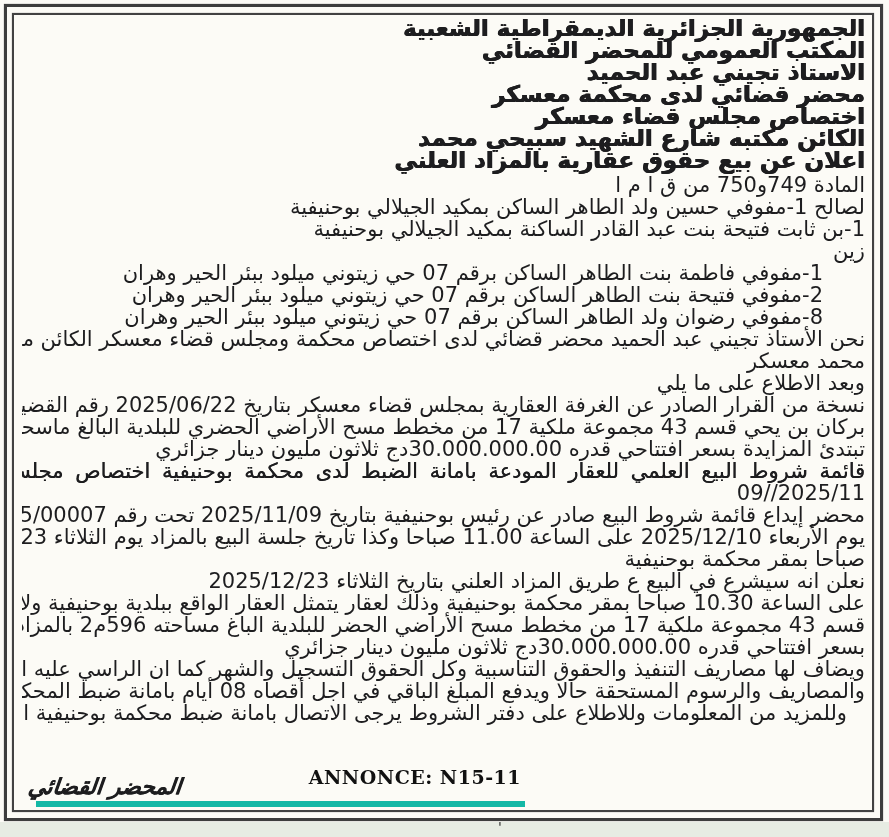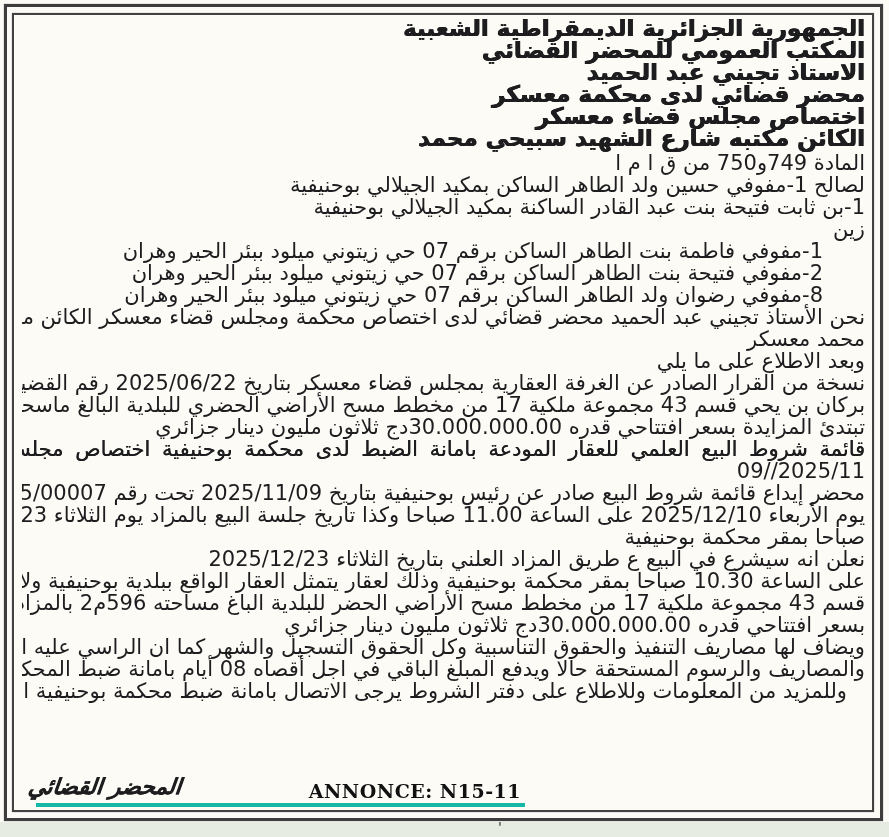--- a/index.html
+++ b/index.html
@@ -60,24 +60,24 @@
     font-size:22px;
     font-weight:bold;
     font-style:italic;
     transform:skewX(-6deg);
     text-shadow:0.5px 0 0 currentColor;
     white-space:nowrap;
   }
   .announce-wrap {
     position:absolute; left:14px; bottom:3px;
     width:485px;
-    border-bottom:4px solid #14b8a6;
+    border-bottom:6px solid #14b8a6;
     direction:ltr;
     text-align:right;
-    padding:0 4px 1px 0;
+    padding:0 4px 13px 0;
   }
   .announce {
     font-family:"DejaVu Serif", "Liberation Serif", serif;
     font-size:19px;
     font-weight:bold;
     letter-spacing:0.5px;
     color:#111;
   }
   .artifact {
     position:absolute; left:498px; bottom:2px;
@@ -93,20 +93,21 @@
   <div class="frame-inner"></div>
 
   <div class="content">
 
     <div class="hdr">الجمهورية الجزائرية الديمقراطية الشعبية</div>
     <div class="hdr">المكتب العمومي للمحضر القضائي</div>
     <div class="hdr">الاستاذ تجيني عبد الحميد</div>
     <div class="hdr">محضر قضائي لدى محكمة معسكر</div>
     <div class="hdr">اختصاص مجلس قضاء معسكر</div>
     <div class="hdr">الكائن مكتبه شارع الشهيد سبيحي محمد</div>
+    <div class="hdr">اعلان عن بيع حقوق عقارية بالمزاد العلني</div>
 
     <div class="body-block">
       <div class="bline">المادة 749و750 من ق ا م ا</div>
       <div class="bline">لصالح 1-مفوفي حسين ولد الطاهر الساكن بمكيد الجيلالي بوحنيفية</div>
       <div class="bline">1-بن ثابت فتيحة بنت عبد القادر الساكنة بمكيد الجيلالي بوحنيفية</div>
       <div class="bline">زين</div>
       <div class="bline ind">1-مفوفي فاطمة بنت الطاهر الساكن برقم 07 حي زيتوني ميلود ببئر الحير وهران</div>
       <div class="bline ind">2-مفوفي فتيحة بنت الطاهر الساكن برقم 07 حي زيتوني ميلود ببئر الحير وهران</div>
       <div class="bline ind">8-مفوفي رضوان ولد الطاهر الساكن برقم 07 حي زيتوني ميلود ببئر الحير وهران</div>
       <div class="bline">نحن الأستاذ تجيني عبد الحميد محضر قضائي لدى اختصاص محكمة ومجلس قضاء معسكر الكائن مكتبه بشارع الشهيد سبيحي</div>

